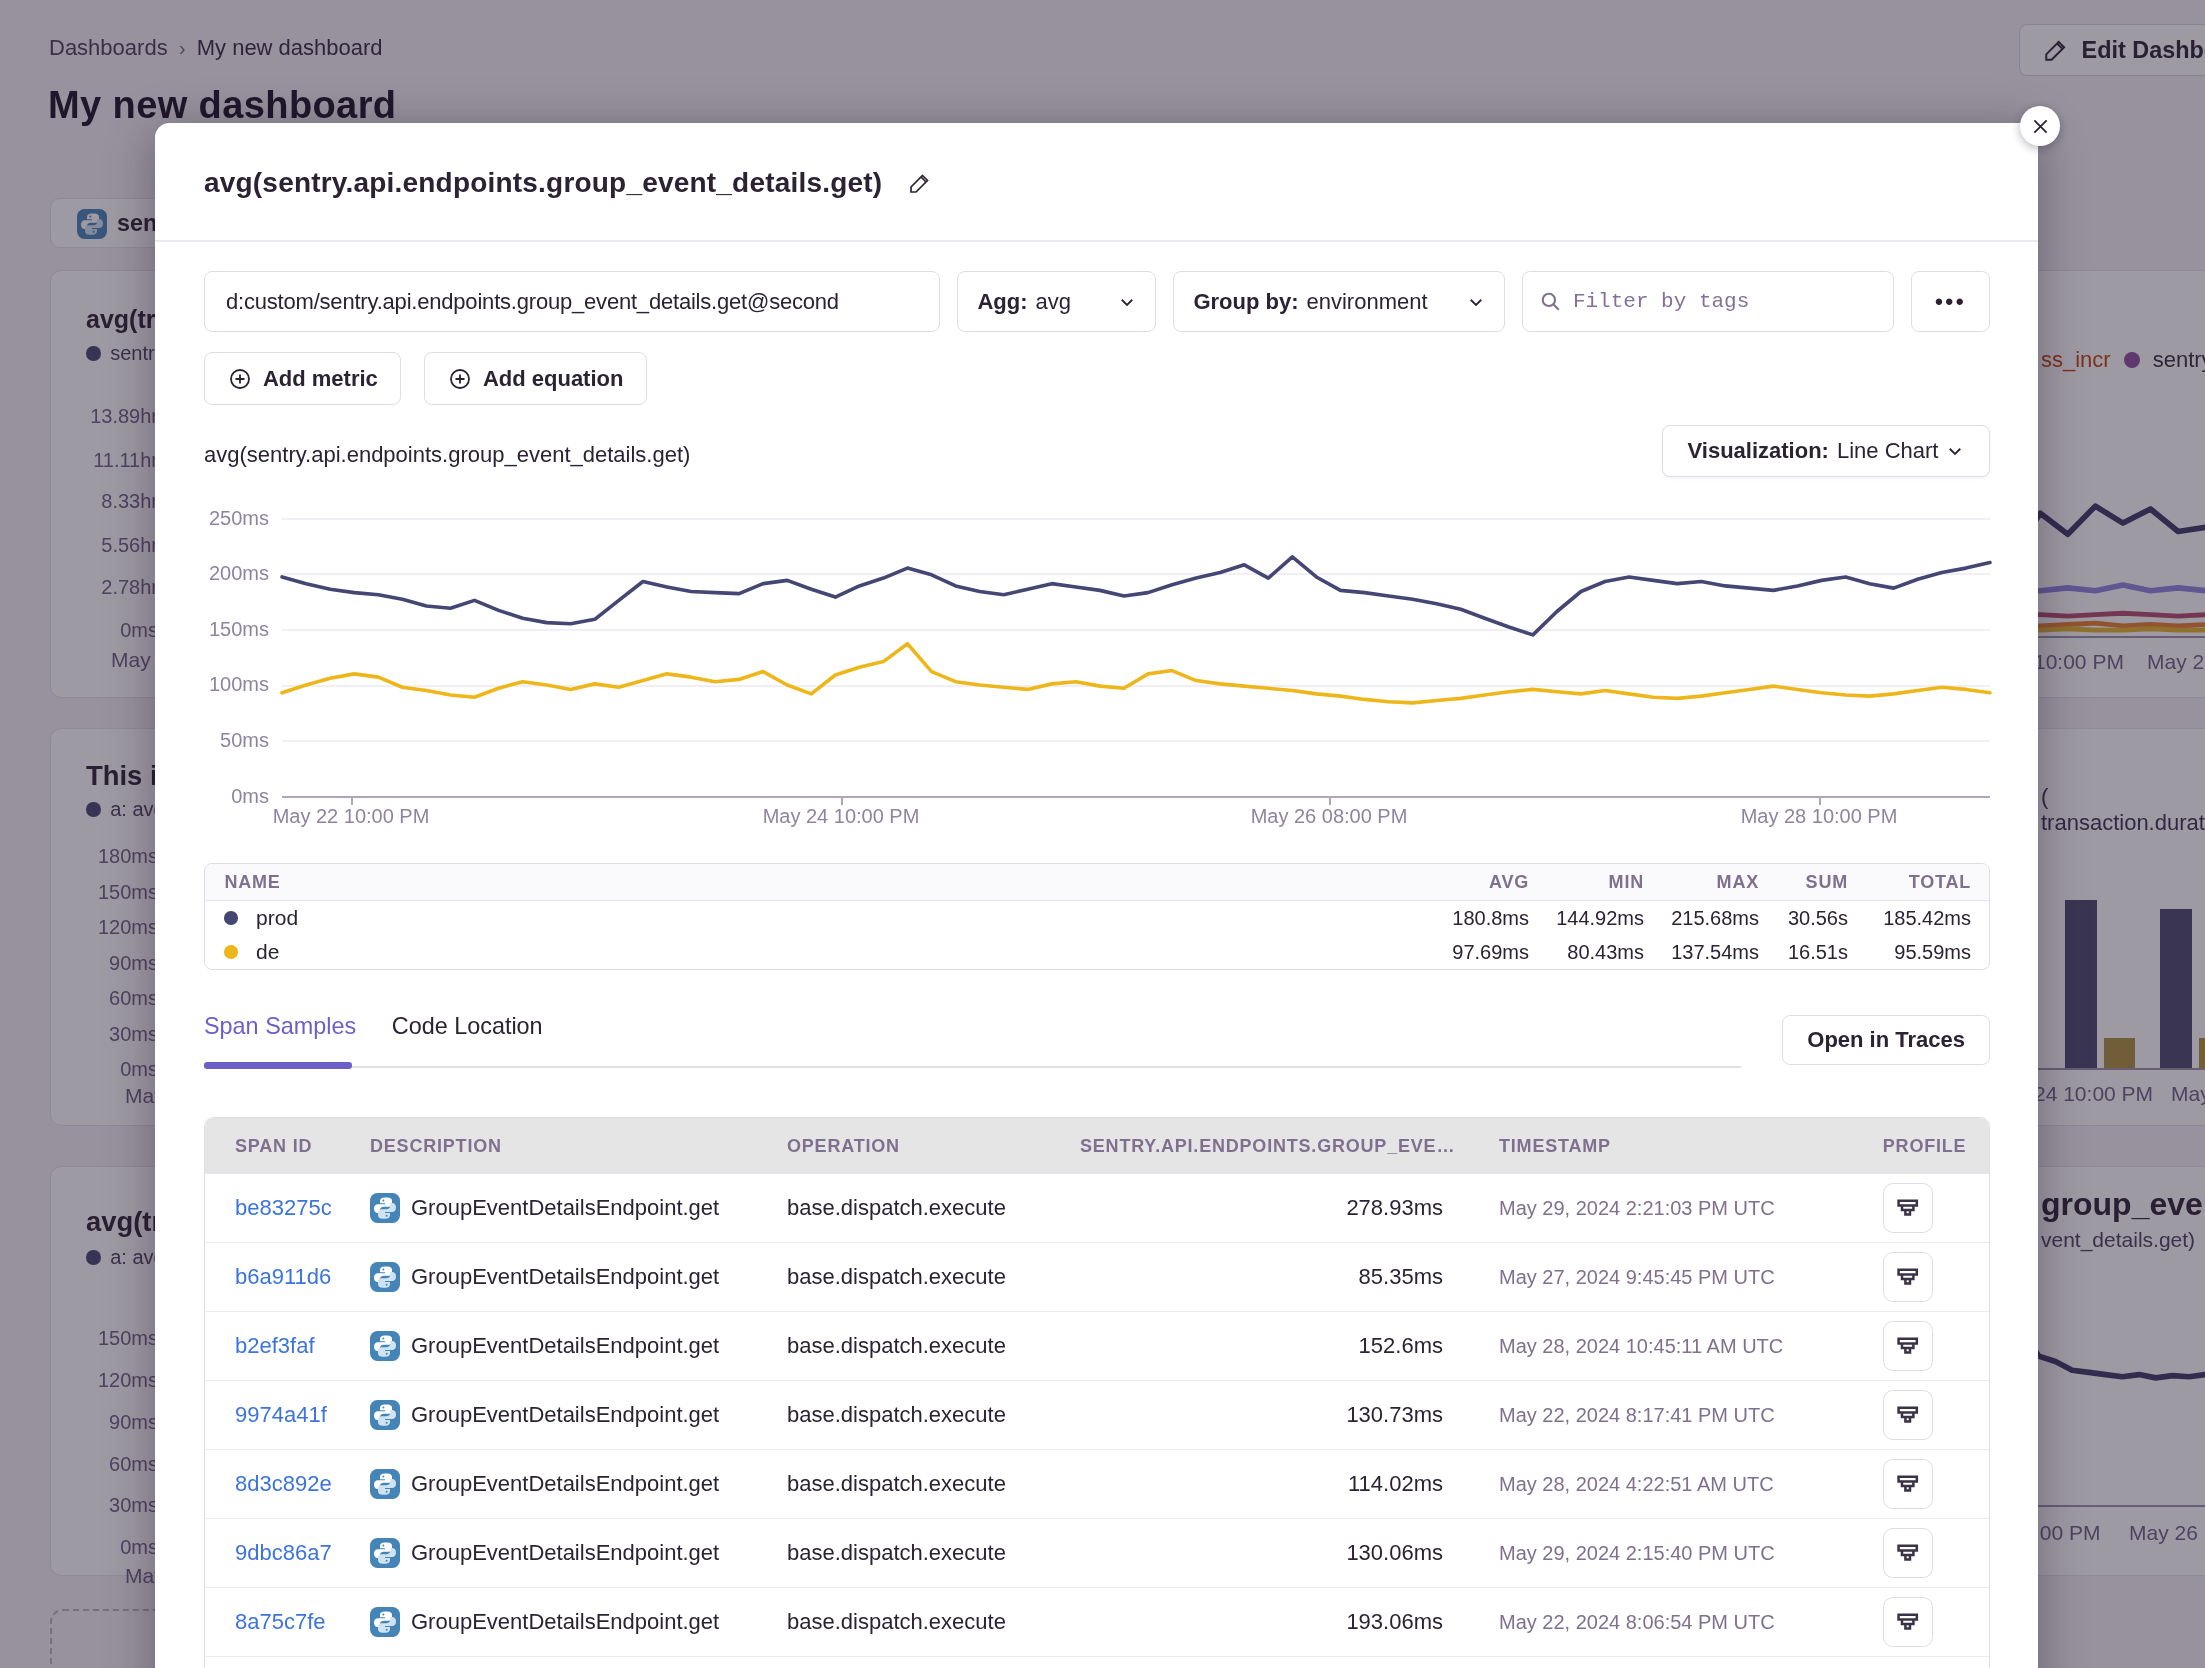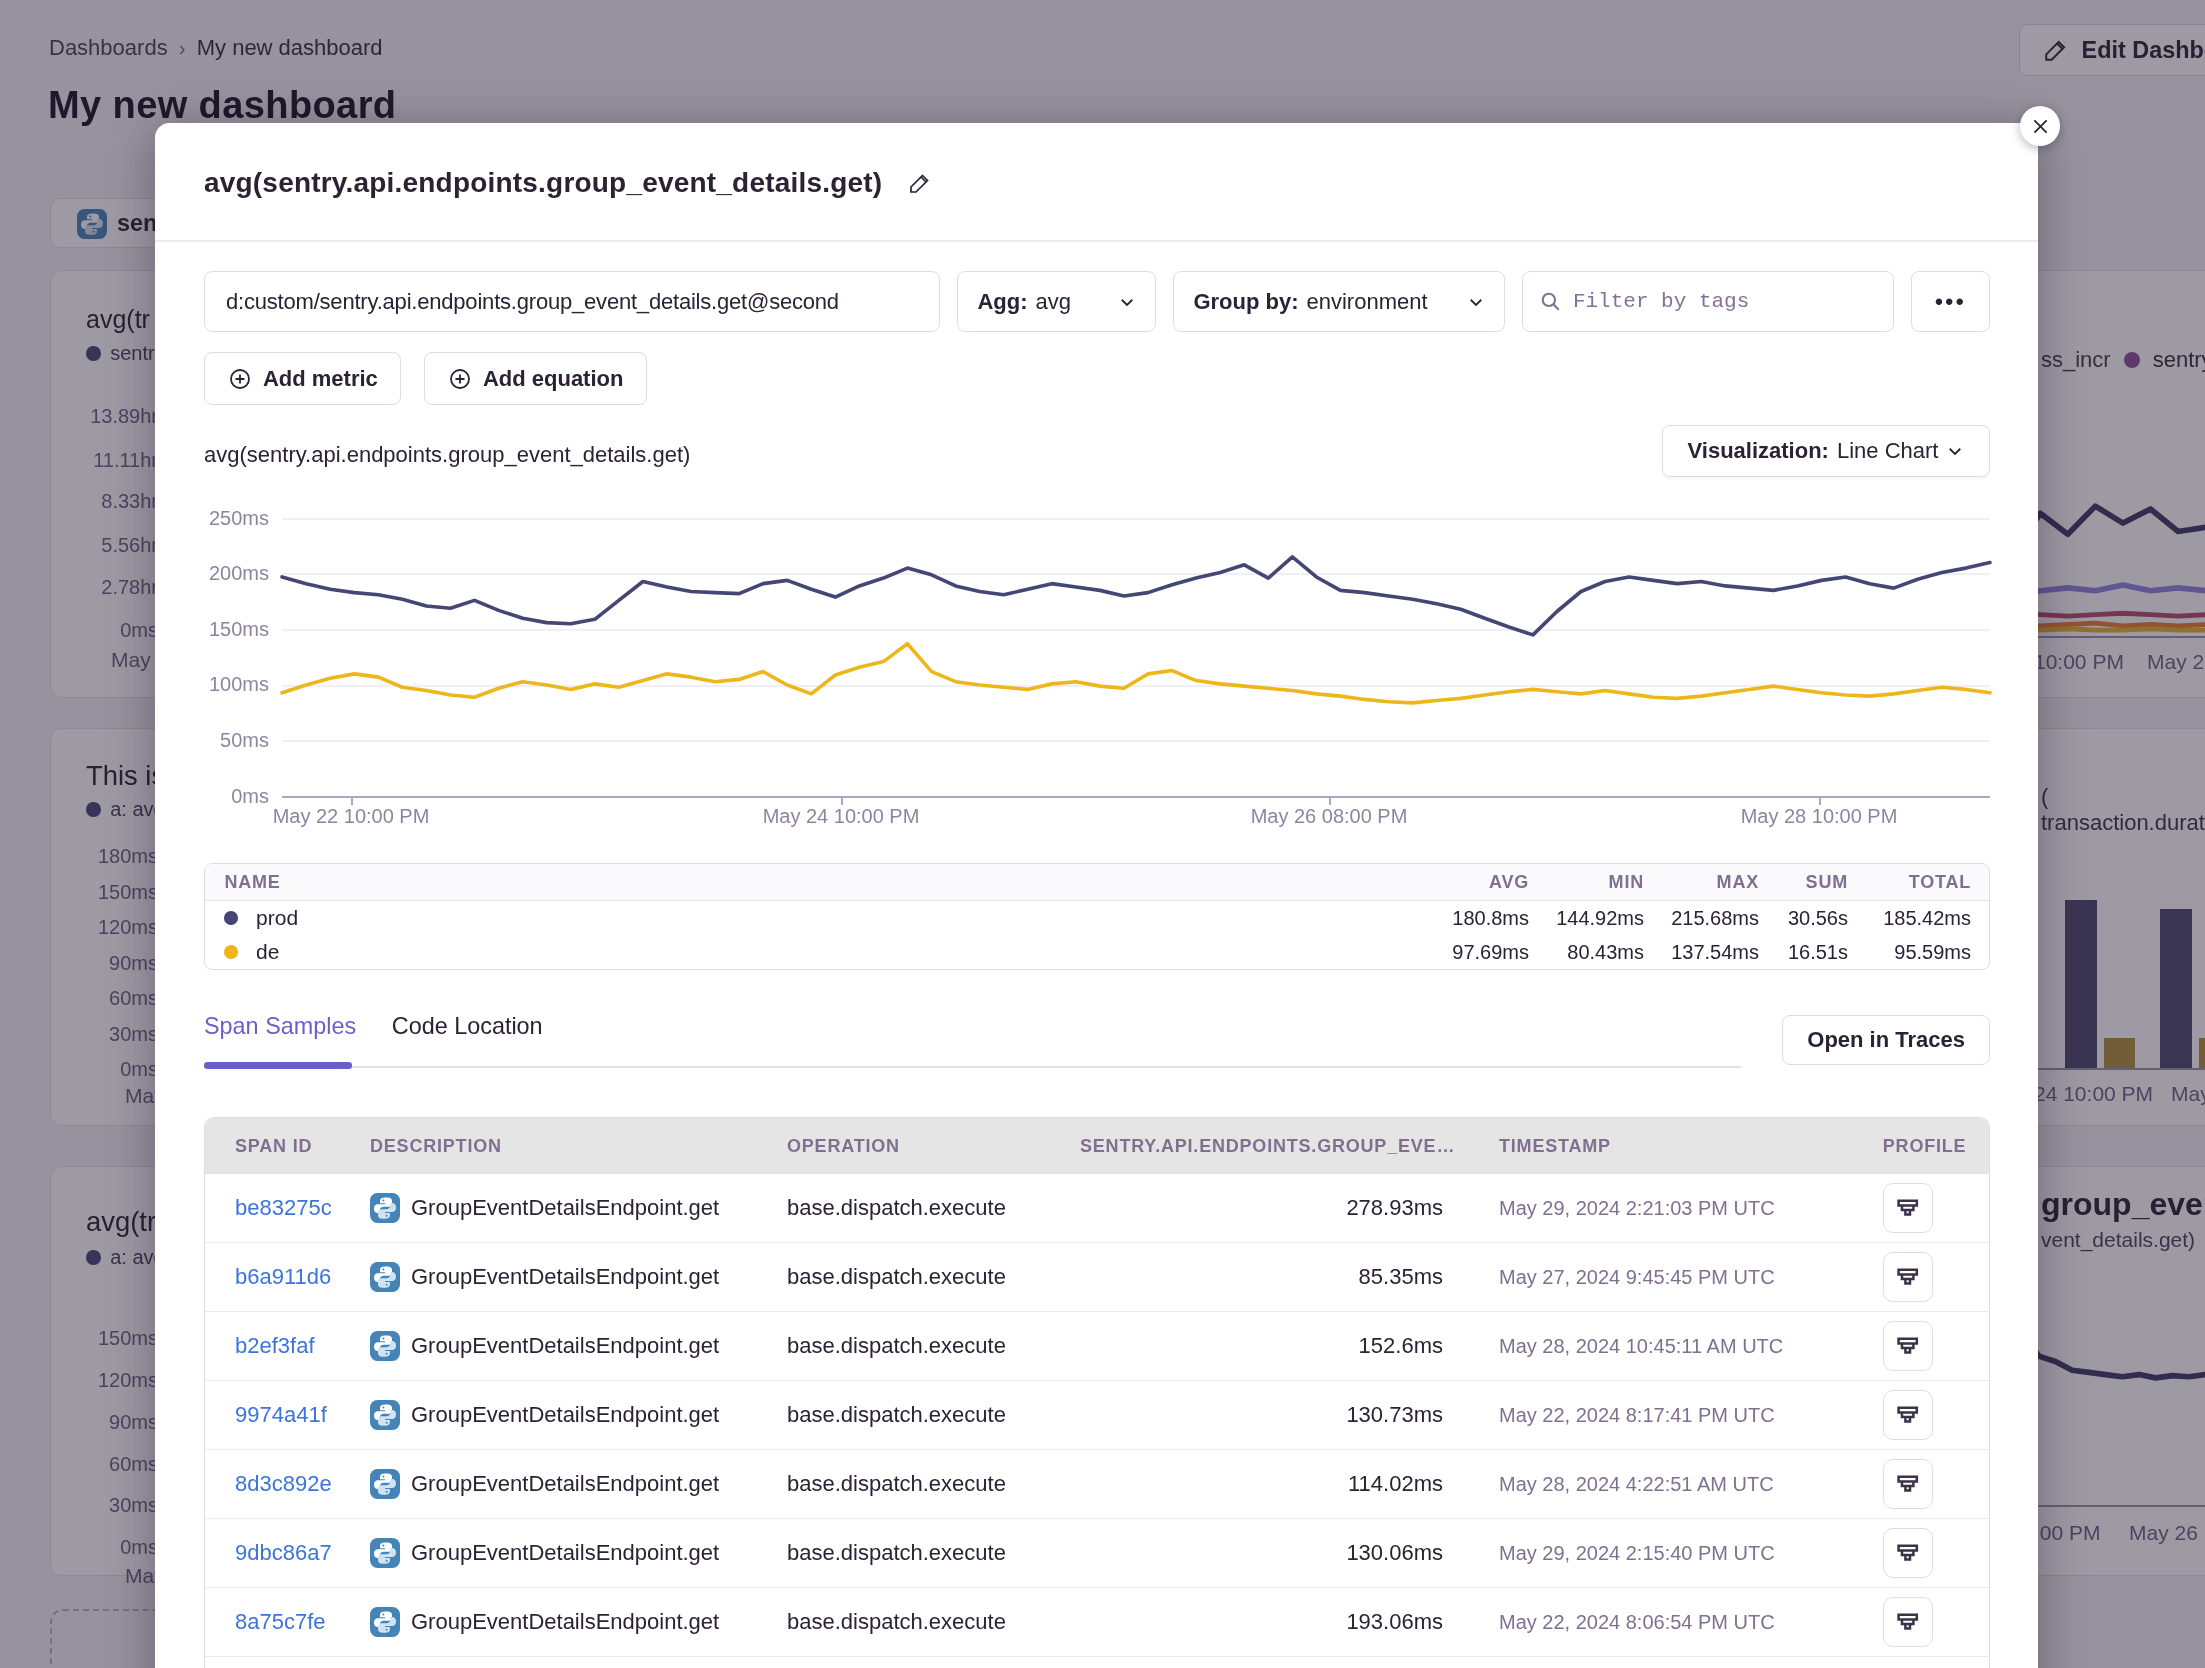--- a/index.html
+++ b/index.html
@@ -8,21 +8,21 @@
            font-family:"Liberation Sans", sans-serif; color:#2b2233; }
   .abs { position:absolute; }
 
   
   #dash { position:absolute; inset:0; z-index:1; }
   .crumb { font-size:22px; color:#4a3f57; }
   .crumb-sep { color:#6f6380; margin:0 11.3px; font-size:19.4px; }
   .crumb-current { color:#332b3d; }
   .page-title { font-size:38px; font-weight:bold; color:#181225; letter-spacing:0.4px; }
   .bgcard { position:absolute; background:#fff; border:1.6px solid #e3dee9; border-radius:11.3px; }
-  .bgcard-title { font-size:25px; font-weight:normal; color:#2b2233; }
+  .bgcard-title { font-size:25px; font-weight:bold; color:#2b2233; }
   .bgcard-big-title { font-size:32px; font-weight:bold; color:#2b2233; }
   .legend-row { display:flex; align-items:center; gap:9.7px; font-size:20px; color:#4a4160; }
   .legend-dot { width:14.5px; height:14.5px; border-radius:50%; display:inline-block; flex:none; }
   .ytick { position:absolute; right:0; font-size:20px; color:#6d6186; text-align:right; width:100%; }
   .xtick-bg { position:absolute; font-size:21px; color:#6d6186; white-space:nowrap; }
   .axisline-bg { position:absolute; height:2.4px; background:#9c93ad; }
   .bgbar { position:absolute; bottom:0; }
   .dashed-card { position:absolute; border:2.4px dashed #b9b2c4; border-radius:13px; }
   .btn-chip { display:flex; align-items:center; gap:13px; background:#fff; border:1.6px solid #d8d3de;
               border-radius:8px; font-weight:bold; font-size:23.4px; color:#2b2233; padding:0 22.6px; }
@@ -183,21 +183,21 @@
         <span class="ytick" style="top:327px;">30ms</span>
         <span class="ytick" style="top:369px;">0ms</span>
       </div>
       <span class="xtick-bg" style="left:74px; top:397px;">May</span>
     </div>
 
     <div class="dashed-card" style="left:50px; top:1609px; width:371px; height:242px;"></div>
 
     <div class="bgcard" style="left:1775px; top:270px; width:484px; height:428px;"></div>
     <div class="abs" style="left:2041px; top:347px; display:flex; align-items:center; gap:13px;">
-      <span style="font-size:22px; color:#404040;">ss_incr</span>
+      <span style="font-size:22px; color:#c2410c;">ss_incr</span>
       <span class="legend-dot" style="background:#8c4f9e; width:16px; height:16px;"></span>
       <span style="font-size:22px; color:#332b3d;">sentry.t</span>
     </div>
     <svg id="bg-multiline" class="abs" style="left:2033px; top:484px;" width="173" height="153" viewBox="642 0 214 190">
         <polyline points="0.0,76.5 34.2,53.8 68.5,80.0 102.7,66.0 137.0,59.0 171.2,48.5 205.4,62.5 239.7,55.5 273.9,69.5 308.2,83.5 342.4,94.0 376.6,87.0 410.9,76.5 445.1,83.5 479.4,97.5 513.6,88.7 547.8,101.0 582.1,80.0 616.3,88.7 650.6,36.3 684.8,62.5 719.0,27.5 753.3,48.5 787.5,31.0 821.8,59.0 856.0,53.8" fill="none" stroke="#3b3866" stroke-width="7" stroke-linejoin="round" stroke-linecap="round"></polyline>
         <polyline points="0.0,18.8 34.2,97.5 68.5,53.8 102.7,115.0 137.0,76.5 171.2,132.5 205.4,62.5 239.7,106.3 273.9,123.8 308.2,115.0 342.4,129.0 376.6,123.8 410.9,132.5 445.1,129.0 479.4,136.0 513.6,132.5 547.8,139.5 582.1,132.5 616.3,136.0 650.6,132.5 684.8,129.0 719.0,132.5 753.3,125.5 787.5,132.5 821.8,129.0 856.0,132.5" fill="none" stroke="#8f84e0" stroke-width="7" stroke-linejoin="round" stroke-linecap="round"></polyline>
         <polyline points="0.0,160.5 34.2,164.0 68.5,162.3 102.7,160.5 137.0,164.0 171.2,162.3 205.4,158.8 239.7,162.3 273.9,164.0 308.2,160.5 342.4,162.3 376.6,164.0 410.9,162.3 445.1,160.5 479.4,162.3 513.6,164.0 547.8,162.3 582.1,164.0 616.3,160.5 650.6,162.3 684.8,164.0 719.0,162.3 753.3,160.5 787.5,162.3 821.8,164.0 856.0,162.3" fill="none" stroke="#b5496b" stroke-width="6" stroke-linejoin="round" stroke-linecap="round"></polyline>
         <polyline points="0.0,172.8 34.2,176.3 68.5,174.5 102.7,176.3 137.0,174.5 171.2,172.8 205.4,176.3 239.7,174.5 273.9,176.3 308.2,174.5 342.4,176.3 376.6,174.5 410.9,172.8 445.1,176.3 479.4,174.5 513.6,176.3 547.8,174.5 582.1,176.3 616.3,174.5 650.6,176.3 684.8,174.5 719.0,172.8 753.3,176.3 787.5,174.5 821.8,176.3 856.0,174.5" fill="none" stroke="#e97f2e" stroke-width="6" stroke-linejoin="round" stroke-linecap="round"></polyline>
         <polyline points="0.0,181.5 34.2,179.8 68.5,181.5 102.7,179.8 137.0,181.5 171.2,181.5 205.4,179.8 239.7,181.5 273.9,179.8 308.2,181.5 342.4,181.5 376.6,179.8 410.9,181.5 445.1,181.5 479.4,179.8 513.6,181.5 547.8,181.5 582.1,179.8 616.3,181.5 650.6,181.5 684.8,179.8 719.0,181.5 753.3,181.5 787.5,179.8 821.8,181.5 856.0,181.5" fill="none" stroke="#e3b32a" stroke-width="6" stroke-linejoin="round" stroke-linecap="round"></polyline>
       </svg>

